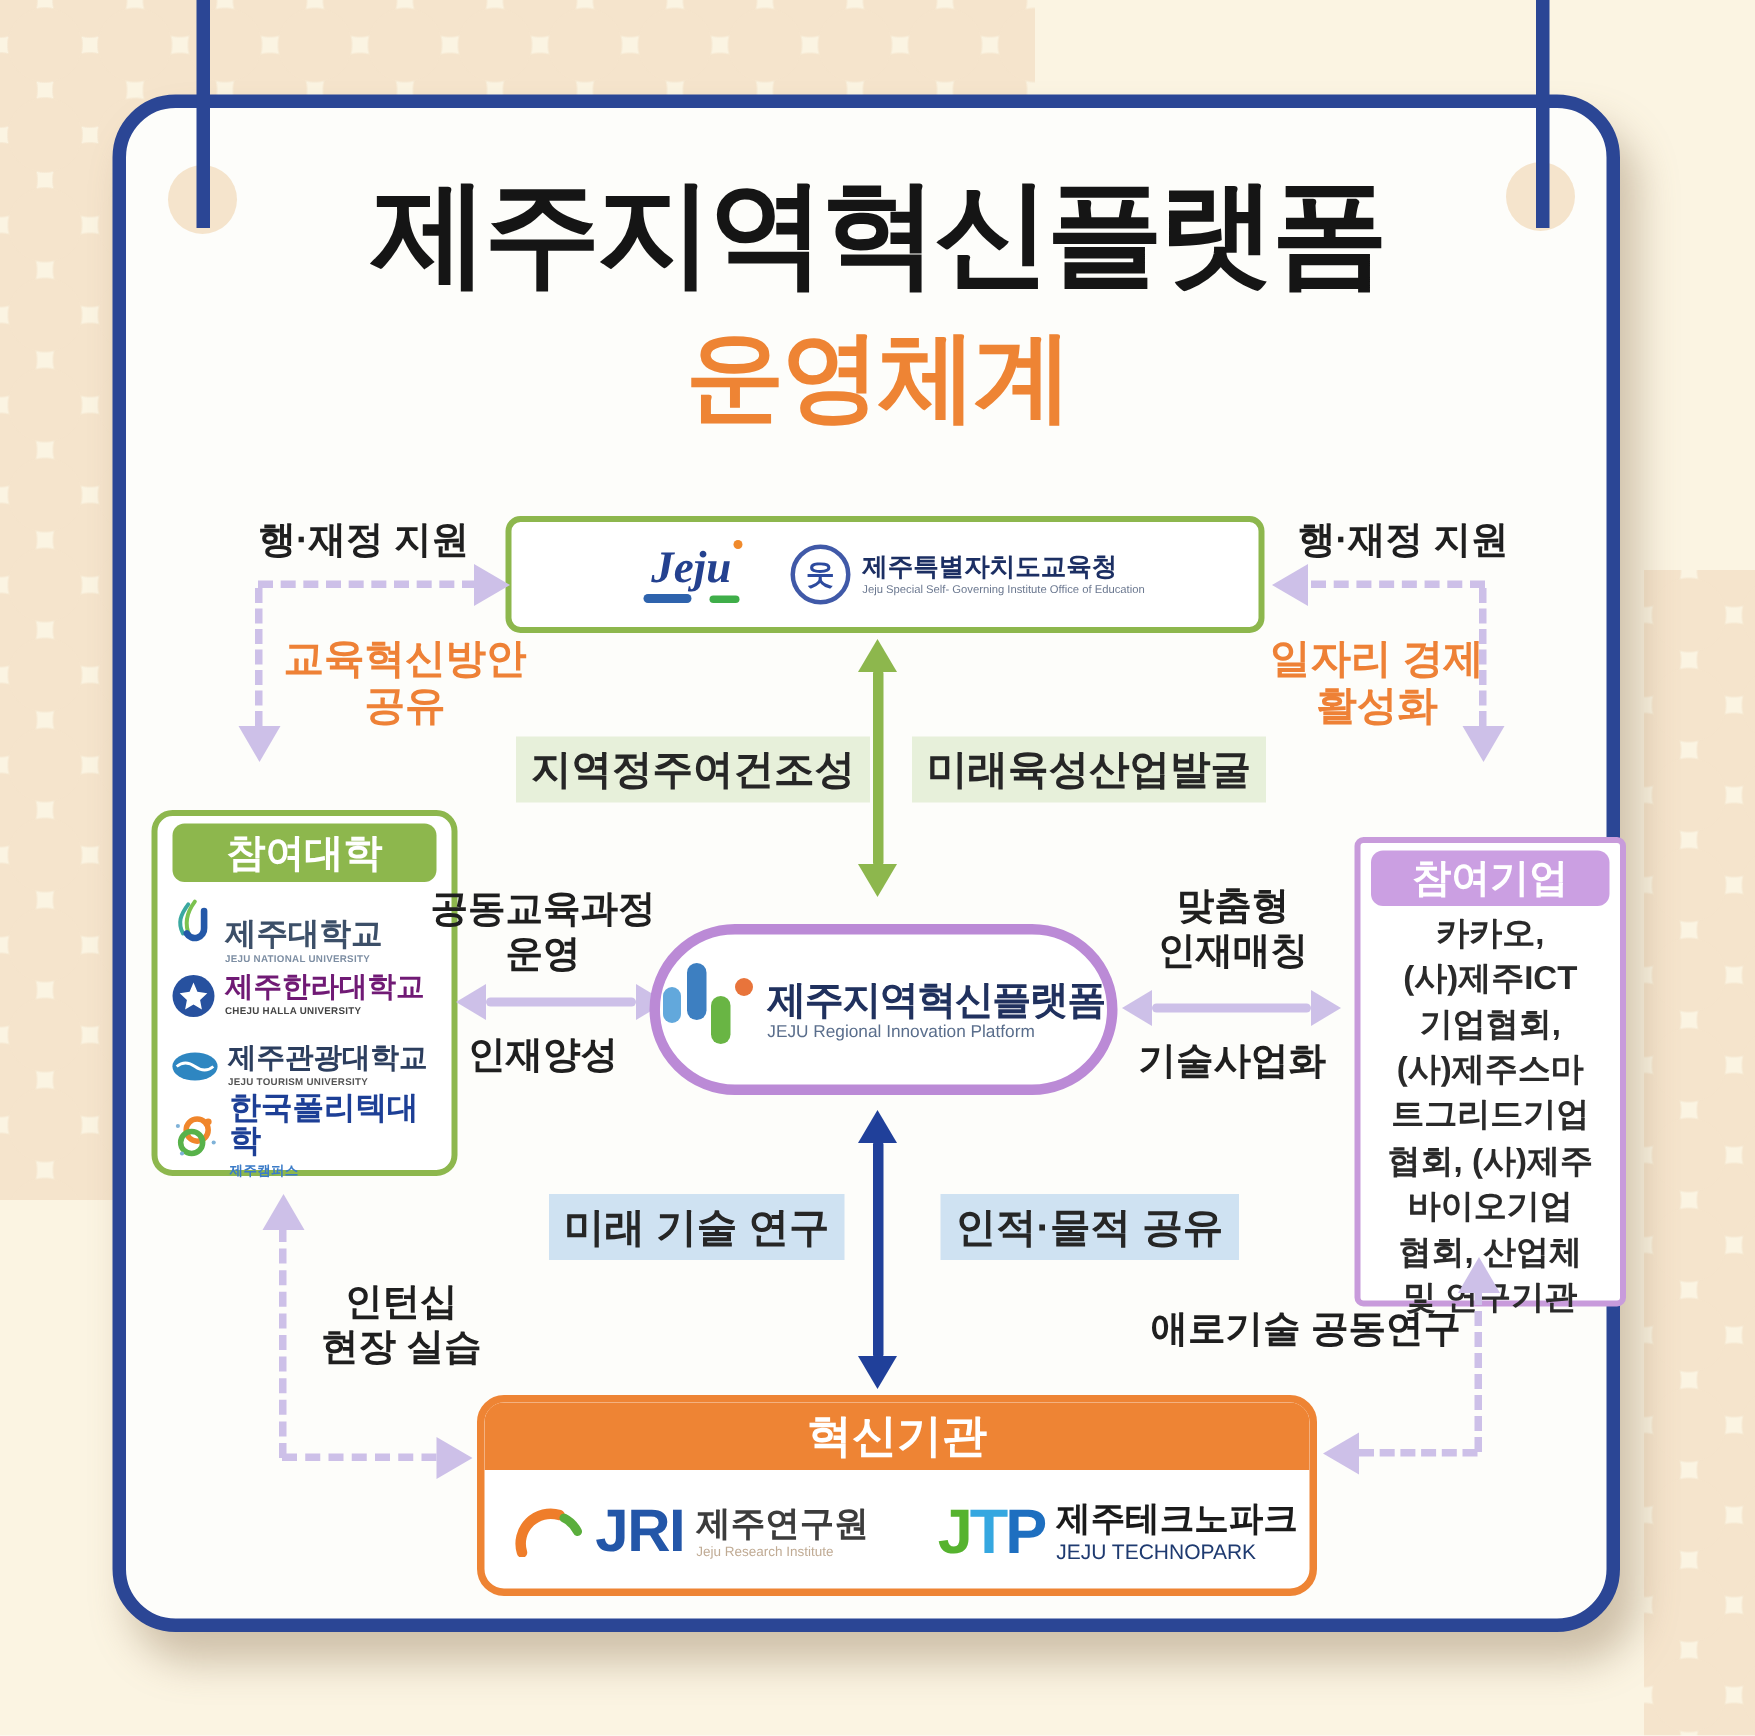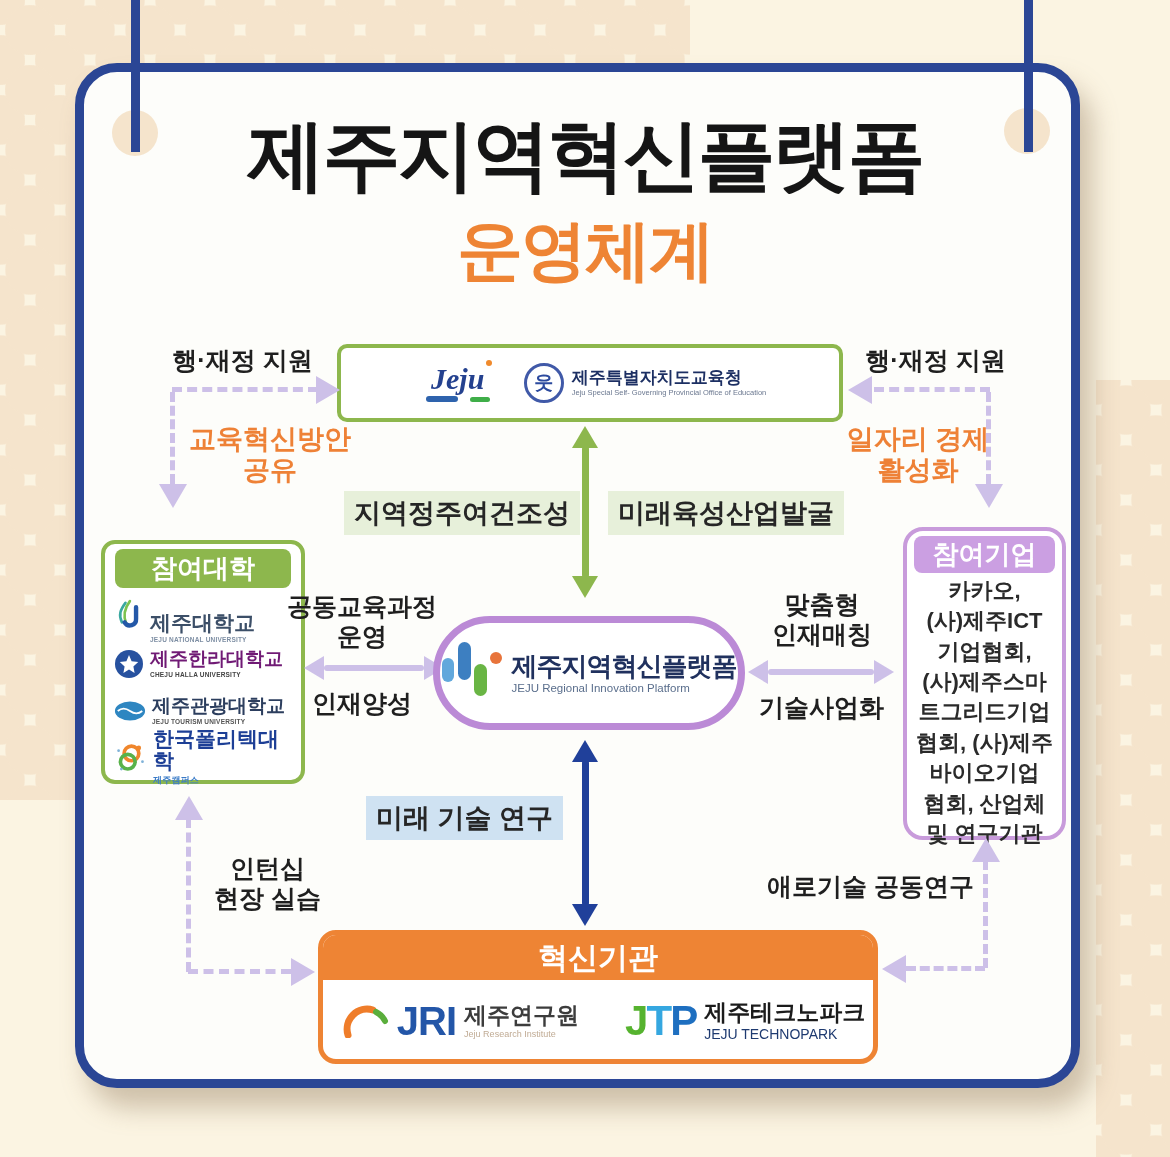--- a/index.html
+++ b/index.html
@@ -102,22 +102,22 @@
 
   
   .platform{position:absolute;left:433px;top:616px;width:312px;height:114px;background:#fff;
     border:7px solid #bb8ad6;border-radius:60px;display:flex;align-items:center;justify-content:center;gap:10px;}
   .plat-logo{position:relative;width:60px;height:62px;flex:0 0 auto;}
   .plat-logo .bar{position:absolute;border-radius:7px;}
   .plat-name{font-size:26px;font-weight:800;color:#20315e;letter-spacing:-1px;line-height:1.1;}
   .plat-sub{font-size:11.5px;color:#5a6e8c;margin-top:2px;}
 
   
-  .comp-box{position:absolute;left:903px;top:527px;width:163px;height:313px;background:#fff;
-    border:4px solid var(--purple);border-radius:20px;padding:4px;}
+  .comp-box{position:absolute;left:903px;top:558px;width:181px;height:313px;background:#fff;
+    border:4px solid var(--purple);border-radius:6px;padding:4px;}
   .comp-header{margin:1px 3px;background:#cb9fe2;border-radius:8px;color:#fff;
     font-size:26px;font-weight:800;text-align:center;padding:1px 0;}
   .comp-body{white-space:pre-line;text-align:center;font-size:22px;font-weight:600;
     color:#2a2a2a;line-height:1.38;margin-top:3px;}
 
   
   .innov-box{position:absolute;left:318px;top:930px;width:560px;height:134px;background:#fff;
     border:5px solid var(--orange);border-radius:18px;overflow:hidden;}
   .innov-header{background:var(--orange);color:#fff;font-size:30px;font-weight:800;
     text-align:center;height:45px;line-height:45px;}
@@ -154,21 +154,21 @@
         <div class="jeju-strokes">
             <span class="b"></span>
             <span class="g"></span>
           </div>
       </div>
     </div>
     <div class="logo-group">
       <div class="edu-emblem">웃</div>
       <div>
         <div class="edu-name">제주특별자치도교육청</div>
-        <div class="edu-sub">Jeju Special Self- Governing Provincial Office of Education</div>
+        <div class="edu-sub">Jeju Special Self- Governing Institute Office of Education</div>
       </div>
     </div>
   </div>
 
   <div class="lbl lbl-25" style="left:160px;top:345px;width:165px;">행·재정 지원</div>
   <div class="lbl lbl-25" style="left:853px;top:345px;width:165px;">행·재정 지원</div>
 
   <div class="dash-h" style="left:172px;top:387px;width:146px;"></div>
   <div class="tri r" style="left:316px;top:376px;"></div>
   <div class="dash-v" style="left:170px;top:392px;height:92px;"></div>
@@ -285,20 +285,21 @@
 바이오기업
 협회, 산업체
 및 연구기관</div>
   </div>
 
   <div class="shaft-v" style="left:582px;top:760px;height:146px;background:var(--navyarrow);"></div>
   <div class="ntri u" style="left:572px;top:740px;"></div>
   <div class="ntri d" style="left:572px;top:904px;"></div>
 
   <div class="hl blue" style="left:366px;top:796px;">미래 기술 연구</div>
+  <div class="hl blue" style="left:627px;top:796px;">인적·물적 공유</div>
 
   <div class="dash-v" style="left:186px;top:818px;height:154px;"></div>
   <div class="tri u" style="left:175px;top:796px;"></div>
   <div class="dash-h" style="left:188px;top:969px;width:103px;"></div>
   <div class="tri r" style="left:291px;top:958px;"></div>
   <div class="lbl lbl-25" style="left:200px;top:853px;width:135px;">
     <div>인턴십</div>
     <div>현장 실습</div>
   </div>
 

